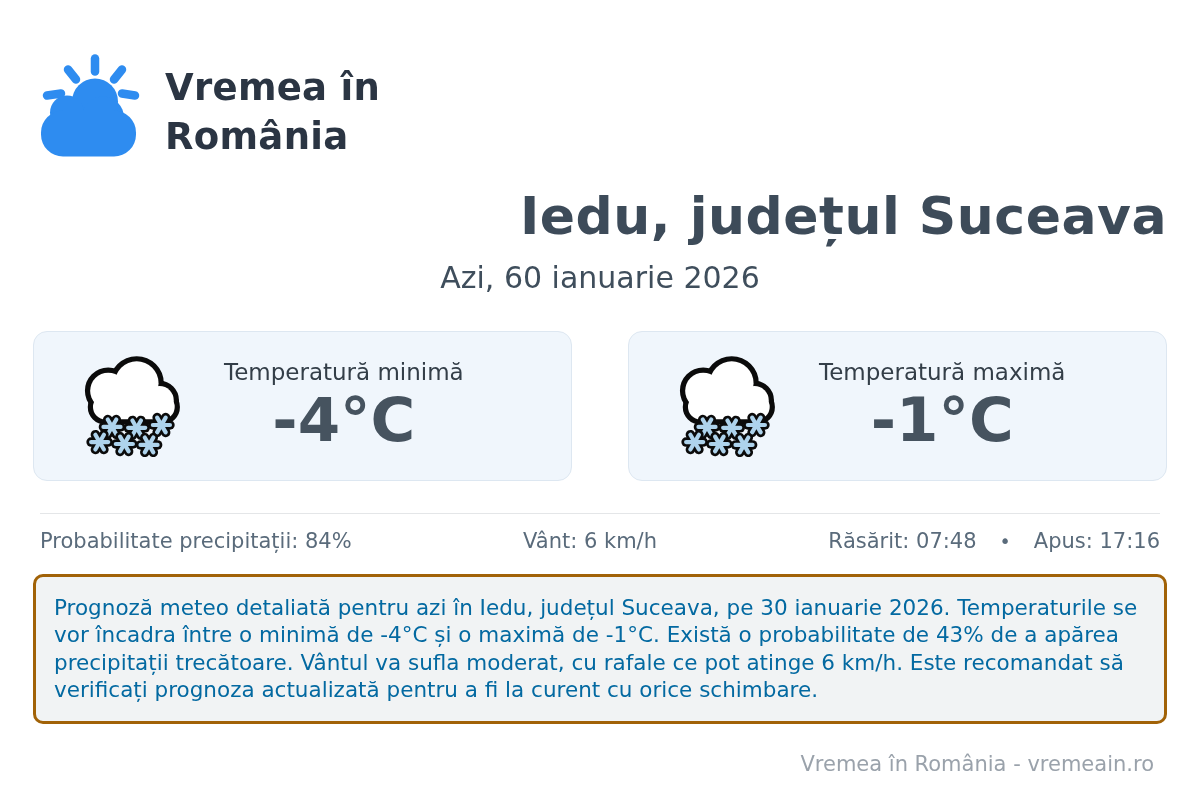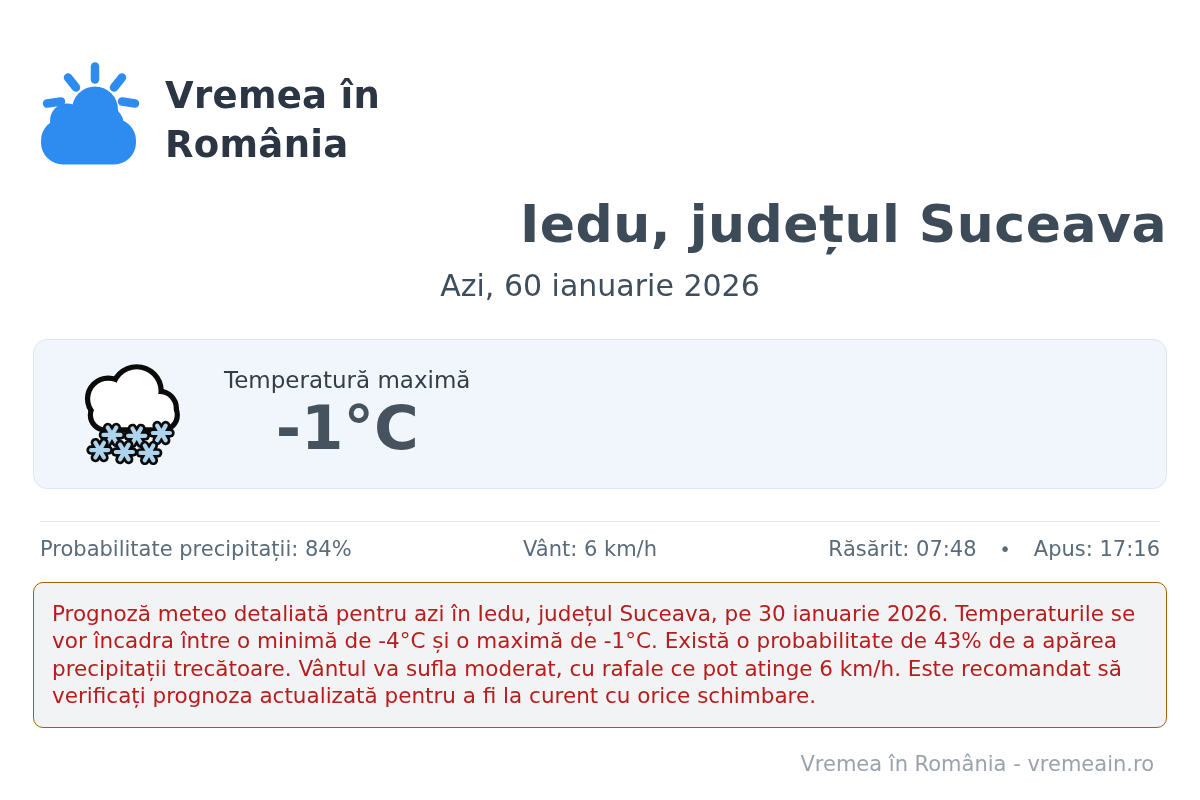--- a/index.html
+++ b/index.html
@@ -1,18 +1,18 @@
 <!DOCTYPE html>
 <html><head>
 <meta charset="utf-8">
 <style>
   * { margin:0; padding:0; box-sizing:border-box; }
   html,body { width:1200px; height:800px; background:#ffffff;
     font-family:"DejaVu Sans","Liberation Sans",sans-serif; overflow:hidden; }
-  .page { position:relative; width:1200px; height:800px; padding:12px 33px; }
+  .page { position:relative; width:1200px; height:800px; padding:4px 33px; }
 
   
   .logo-row { display:flex; align-items:flex-start; gap:25px; padding-top:50px; margin-left:7px; }
   .logo-icon { width:100px; height:106px; flex:0 0 auto; }
   .logo-text { font-size:37px; font-weight:700; color:#2b3543; line-height:1.32; padding-top:10px; letter-spacing:.3px; }
 
   
   .page-title { margin-top:24px; text-align:right; font-size:52px; font-weight:700; color:#3d4b59; letter-spacing:.5px; }
   .page-subtitle { margin-top:14px; text-align:center; font-size:30px; font-weight:400; color:#3f4e5c; }
 
@@ -26,22 +26,22 @@
   .card-value { font-size:61px; font-weight:700; color:#46535f; line-height:1.08; margin-top:2px; }
 
   
   .divider { margin:32px 7px 0; border-top:1px solid #e4e6e8; }
   .stats { margin:15px 7px 0; display:flex; justify-content:space-between; align-items:center;
     font-size:21px; color:#5a6b7b; }
   .stat-sun { display:flex; align-items:center; gap:23px; }
   .dot { font-size:19px; }
 
   
-  .description { margin-top:21px; background:#f1f3f4; border:1px solid #a16207; border-radius:10px;
-    padding:17px 18px; font-size:21.5px; line-height:1.28; color:#b91c1c; }
+  .description { margin-top:21px; background:#f1f3f4; border:3px solid #a16207; border-radius:10px;
+    padding:17px 18px; font-size:21.5px; line-height:1.28; color:#0369a1; }
 
   
   .footer { position:absolute; right:46px; bottom:24px; font-size:21px; color:#9aa2ab; }
 </style>
 </head>
 <body>
 
 <svg width="0" height="0" style="position:absolute" aria-hidden="true">
   <defs>
     <g id="flake">
@@ -105,20 +105,29 @@
 
   <div class="page-title">Iedu, județul Suceava</div>
   <div class="page-subtitle">Azi, 60 ianuarie 2026</div>
 
   <div class="cards">
     <div class="card">
       <svg class="weather-icon" viewBox="0 0 120 112">
         <use href="#snowcloud"></use>
       </svg>
       <div class="card-text">
+        <div class="card-label">Temperatură minimă</div>
+        <div class="card-value">-4°C</div>
+      </div>
+    </div>
+    <div class="card">
+      <svg class="weather-icon" viewBox="0 0 120 112">
+        <use href="#snowcloud"></use>
+      </svg>
+      <div class="card-text">
         <div class="card-label">Temperatură maximă</div>
         <div class="card-value">-1°C</div>
       </div>
     </div>
   </div>
 
   <div class="divider"></div>
 
   <div class="stats">
     <div>Probabilitate precipitații: 84%</div>

